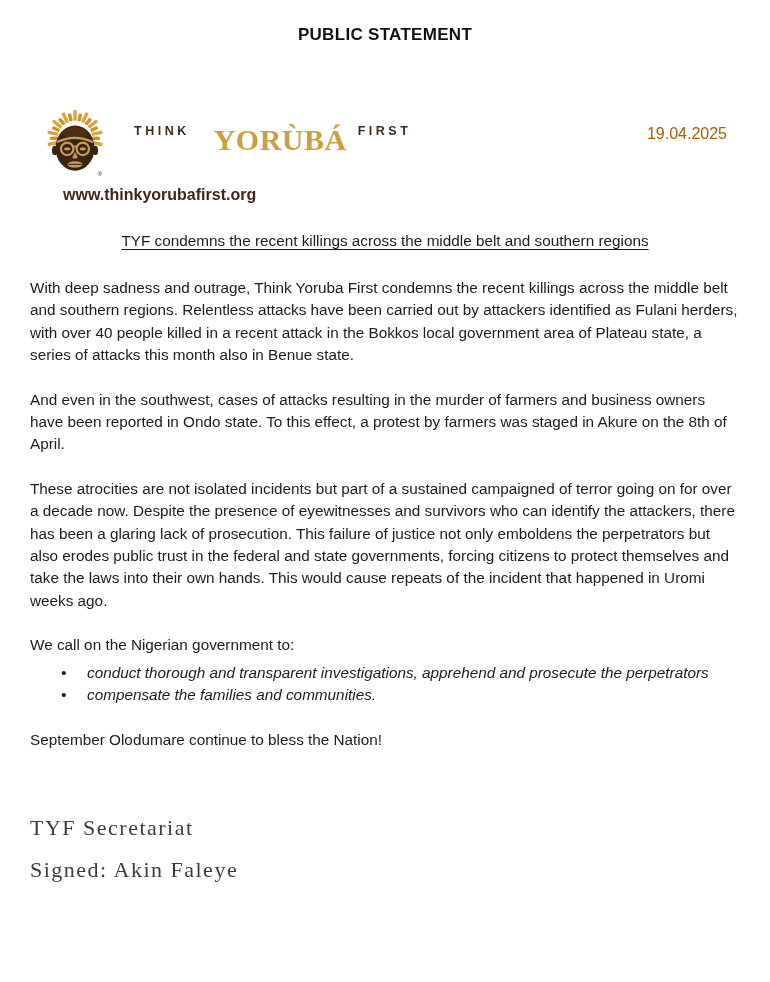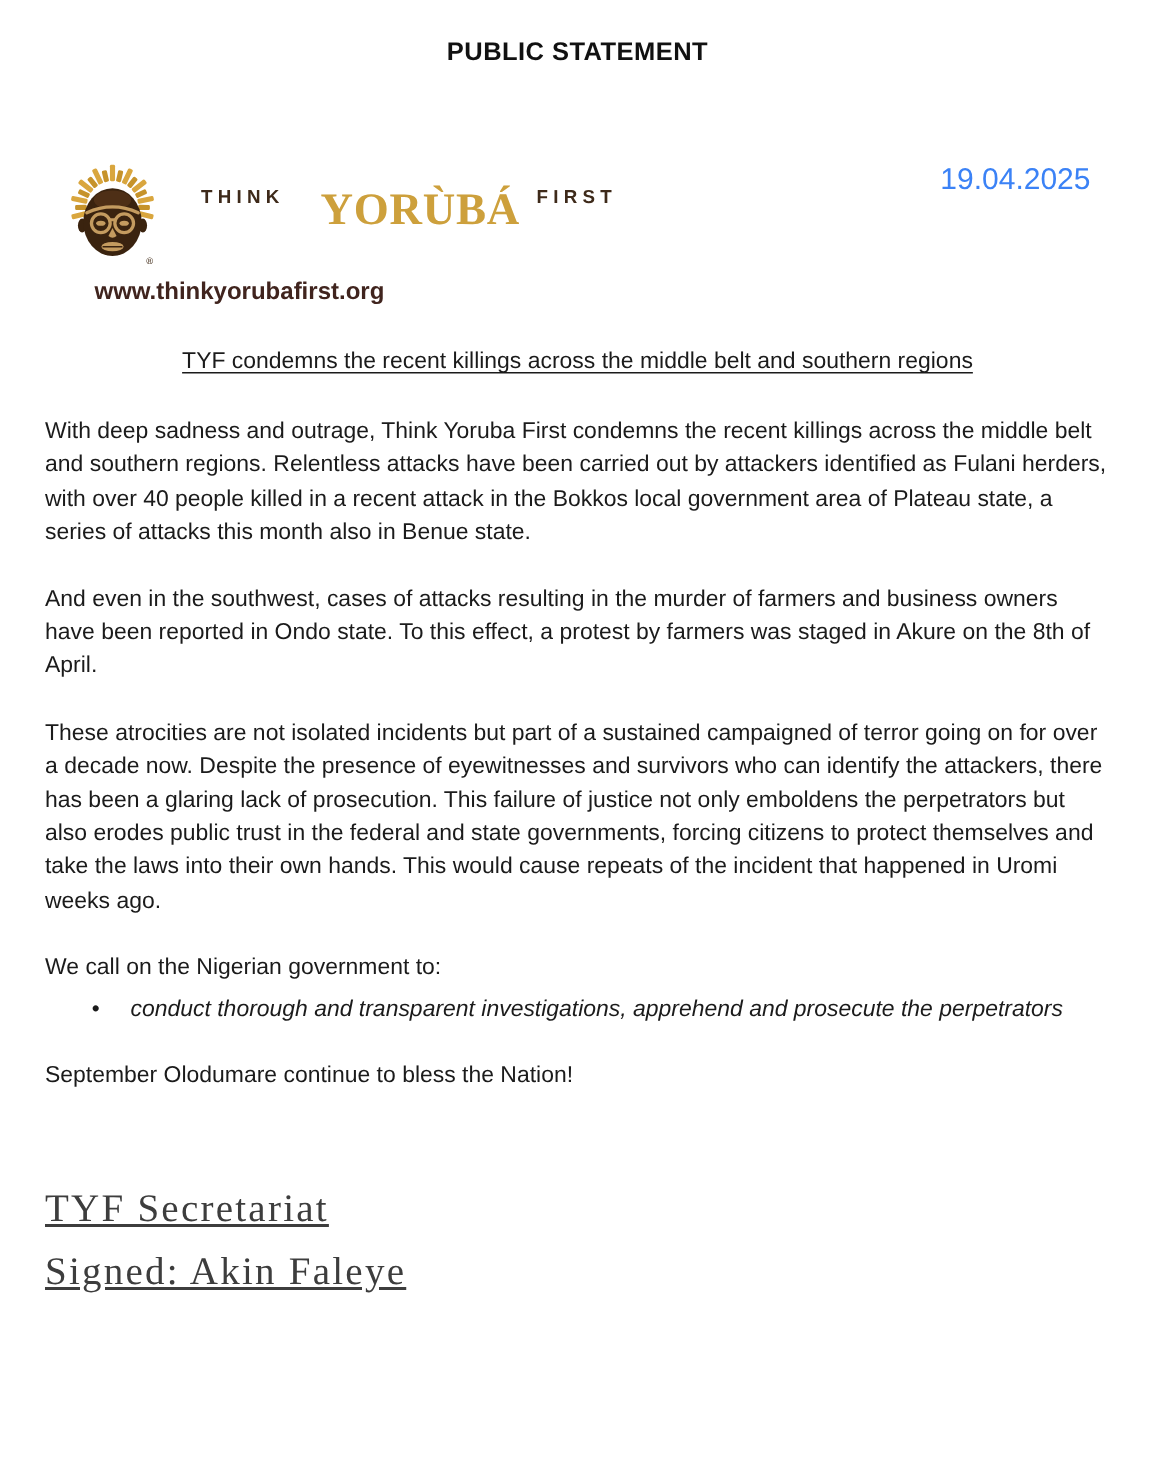--- a/index.html
+++ b/index.html
@@ -46,23 +46,23 @@
   .logo-word-big {
     font-family: "Liberation Serif", serif;
     font-size: 30px;
     font-weight: bold;
     letter-spacing: 0.5px;
     color: #cda03c;
     line-height: 32px;
     margin-left: 24px;
   }
   .date {
-    margin-top: 10px;
-    font-size: 20px;
-    color: #3b82f6;
+    margin-top: 26px;
+    font-size: 16px;
+    color: #a16207;
   }
   .website {
     margin: 6px 0 0 27px;
     font-size: 16px;
     font-weight: bold;
     color: #40241e;
   }
   .heading {
     margin-top: 28px;
     text-align: center;
@@ -95,25 +95,24 @@
     content: "\2022";
     position: absolute;
     left: -26px;
     top: 0;
     font-size: 15.3px;
   }
   .closing { margin-bottom: 0 !important; }
   .signature {
     margin: 56px 0 0 30px;
     font-family: cursive;
-    font-size: 26px;
+    font-size: 22px;
     line-height: 42px;
     letter-spacing: 1.5px;
     color: #3d3d3d;
-    text-decoration: underline;
   }
 </style>
 </head>
 <body>
 
 <div class="page">
 
   <div class="doc-title">PUBLIC STATEMENT</div>
 
   <div class="header-row">
@@ -168,20 +167,21 @@
   <div class="heading">TYF condemns the recent killings across the middle belt and southern regions</div>
 
   <div class="body">
     <p class="first">With deep sadness and outrage, Think Yoruba First condemns the recent killings across the middle belt and southern regions. Relentless attacks have been carried out by attackers identified as Fulani herders, with over 40 people killed in a recent attack in the Bokkos local government area of Plateau state, a series of attacks this month also in Benue state.</p>
     <p>And even in the southwest, cases of attacks resulting in the murder of farmers and business owners have been reported in Ondo state. To this effect, a protest by farmers was staged in Akure on the 8th of April.</p>
     <p>These atrocities are not isolated incidents but part of a sustained campaigned of terror going on for over a decade now. Despite the presence of eyewitnesses and survivors who can identify the attackers, there has been a glaring lack of prosecution. This failure of justice not only emboldens the perpetrators but also erodes public trust in the federal and state governments, forcing citizens to protect themselves and take the laws into their own hands. This would cause repeats of the incident that happened in Uromi weeks ago.</p>
 
     <p style="margin-bottom:5px;">We call on the Nigerian government to:</p>
     <ul class="demands">
       <li>conduct thorough and transparent investigations, apprehend and prosecute the perpetrators</li>
+      <li>compensate the families and communities.</li>
     </ul>
 
     <p class="closing">September Olodumare continue to bless the Nation!</p>
   </div>
 
   <div class="signature">
     <div>TYF Secretariat</div>
     <div>Signed: Akin Faleye</div>
   </div>
 

